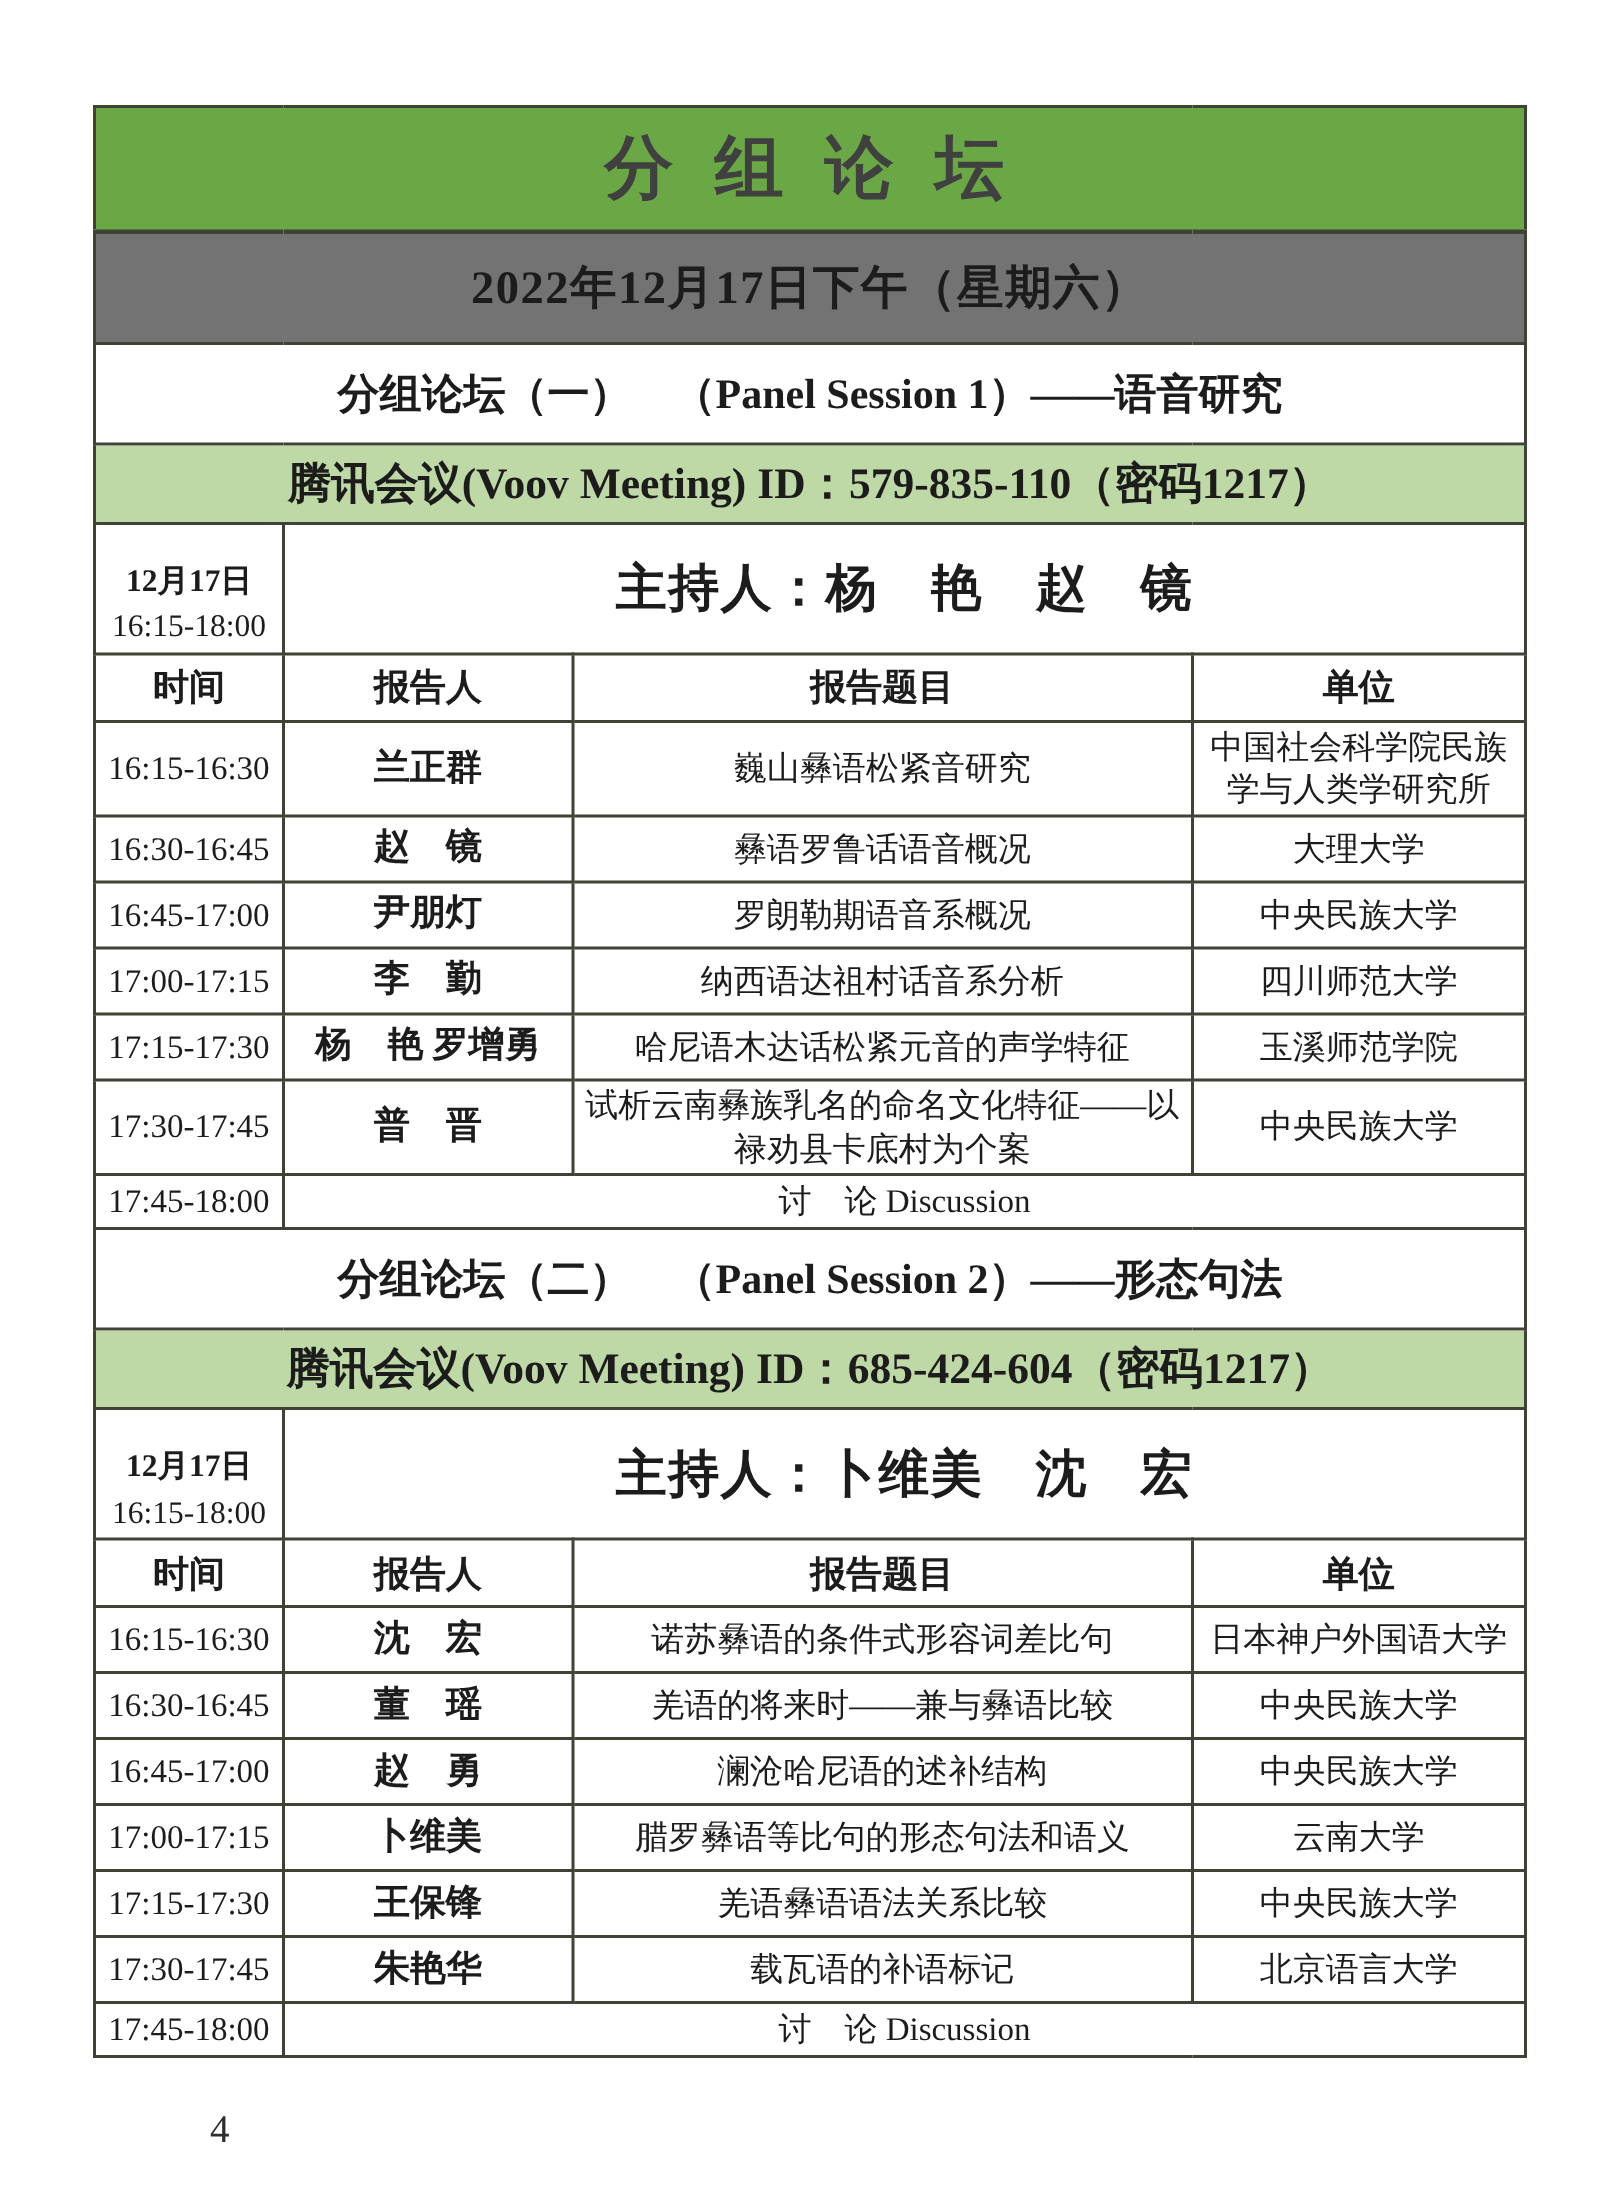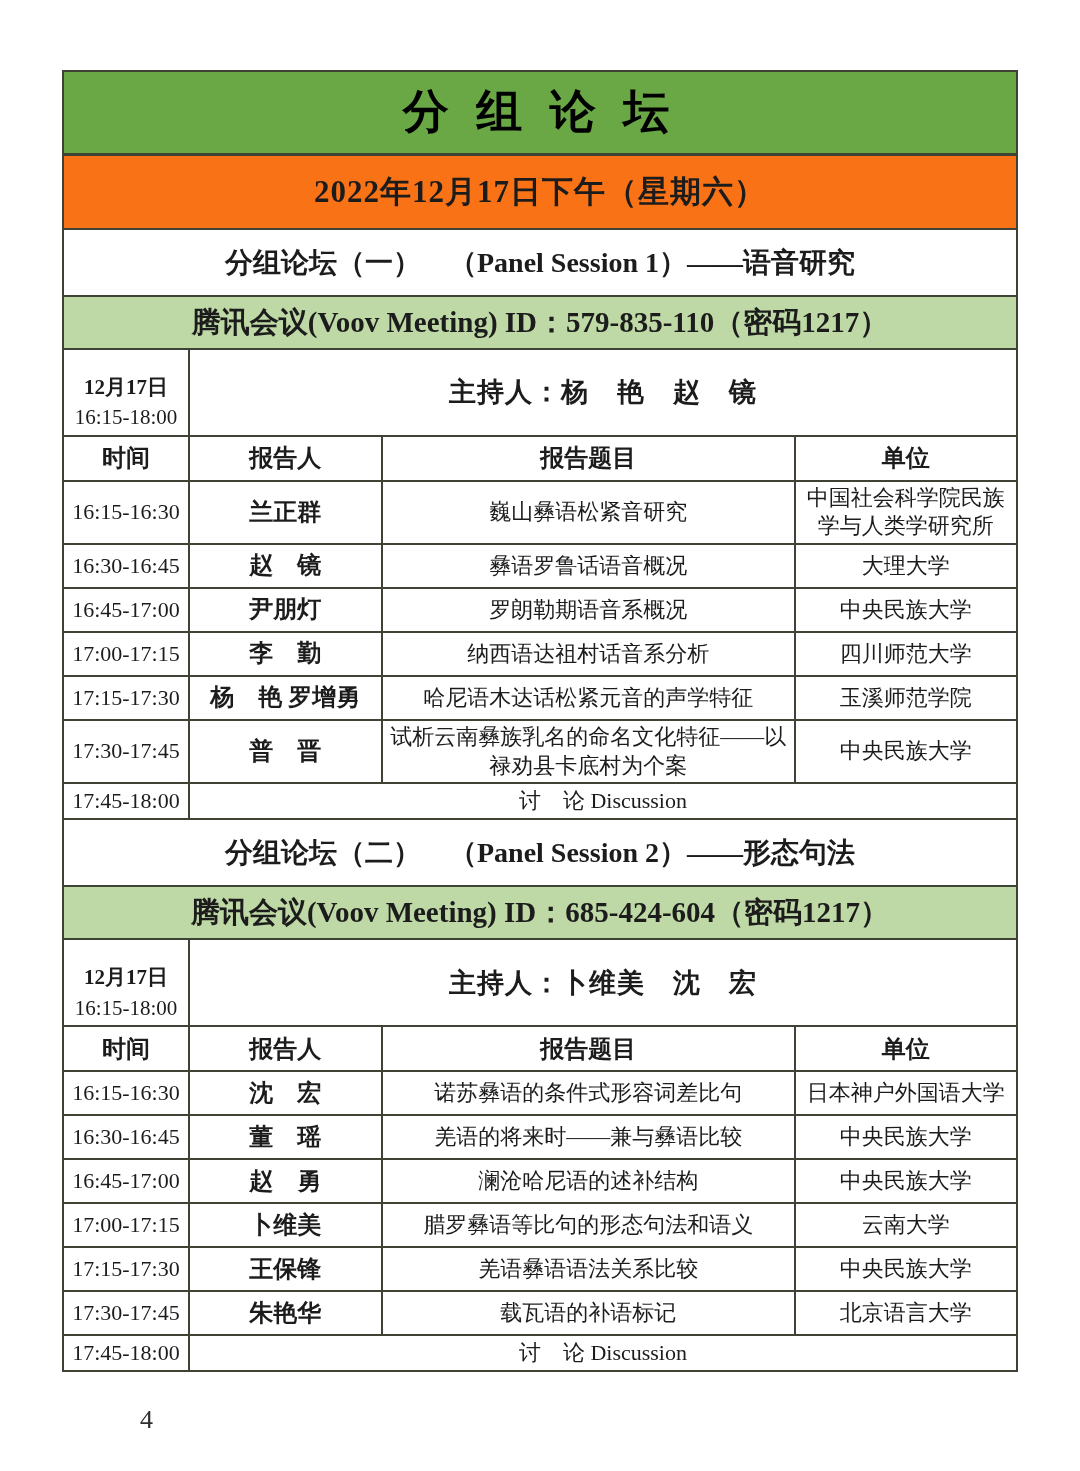--- a/index.html
+++ b/index.html
@@ -22,29 +22,29 @@
   }
   .schedule td {
     border: 2px solid #3f4336;
     text-align: center;
     vertical-align: middle;
     padding: 2px 6px;
     overflow: hidden;
   }
   .main-title {
     background: #69a845;
-    color: #000000;
+    color: #404040;
     font-size: 46px;
     font-weight: bold;
     letter-spacing: 8px;
     height: 83px;
     border-bottom-width: 3px !important;
   }
   .date-banner {
-    background: #f97316;
+    background: #737373;
     font-size: 31px;
     font-weight: bold;
     letter-spacing: 1px;
     height: 75px;
   }
   .session-heading {
     background: #ffffff;
     font-size: 28px;
     font-weight: bold;
     height: 67px;
@@ -52,21 +52,21 @@
   }
   .meeting-row {
     background: #bed9a5;
     font-size: 29px;
     font-weight: bold;
     height: 53px;
   }
   .chair-row td { height: 63px; }
   .datetime-cell { font-size: 21px; line-height: 1.45; }
   .datetime-cell .date-line { font-weight: bold; margin-top: 20px; }
-  .chair-cell { font-size: 27px; font-weight: bold; letter-spacing: 1px; }
+  .chair-cell { font-size: 34px; font-weight: bold; letter-spacing: 1px; }
   .head-row td { font-size: 24px; font-weight: bold; height: 45px; }
   .data-row td { height: 44px; font-size: 22px; line-height: 1.3; }
   .data-row td.speaker-cell { font-size: 24px; font-weight: bold; }
   .discussion-row td { height: 25px; font-size: 22px; }
   .page-number {
     position: absolute;
     left: 140px;
     top: 1405px;
     font-size: 26px;
     color: #2e2e2e;

